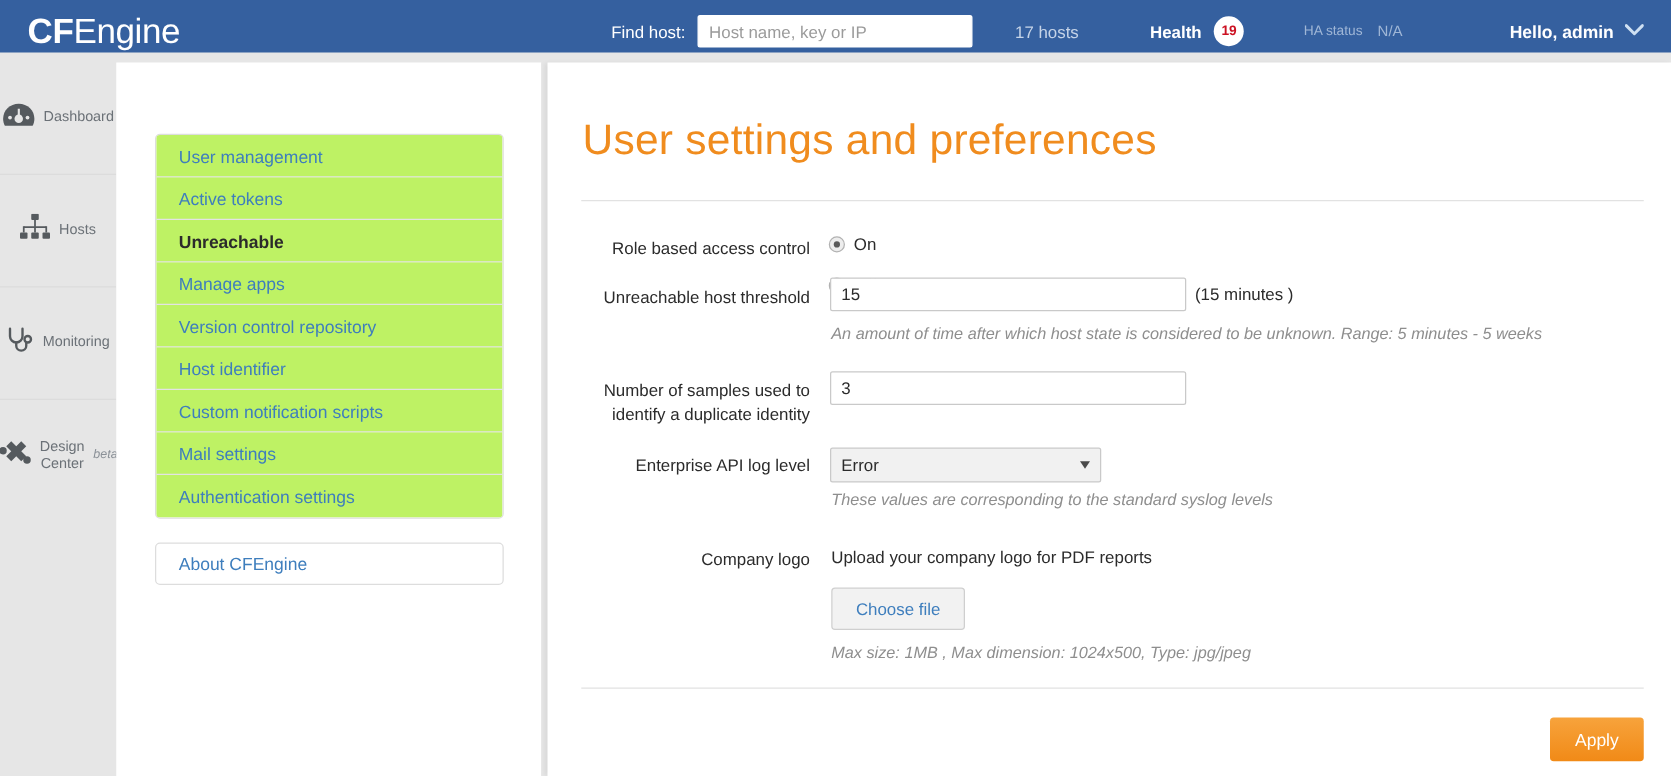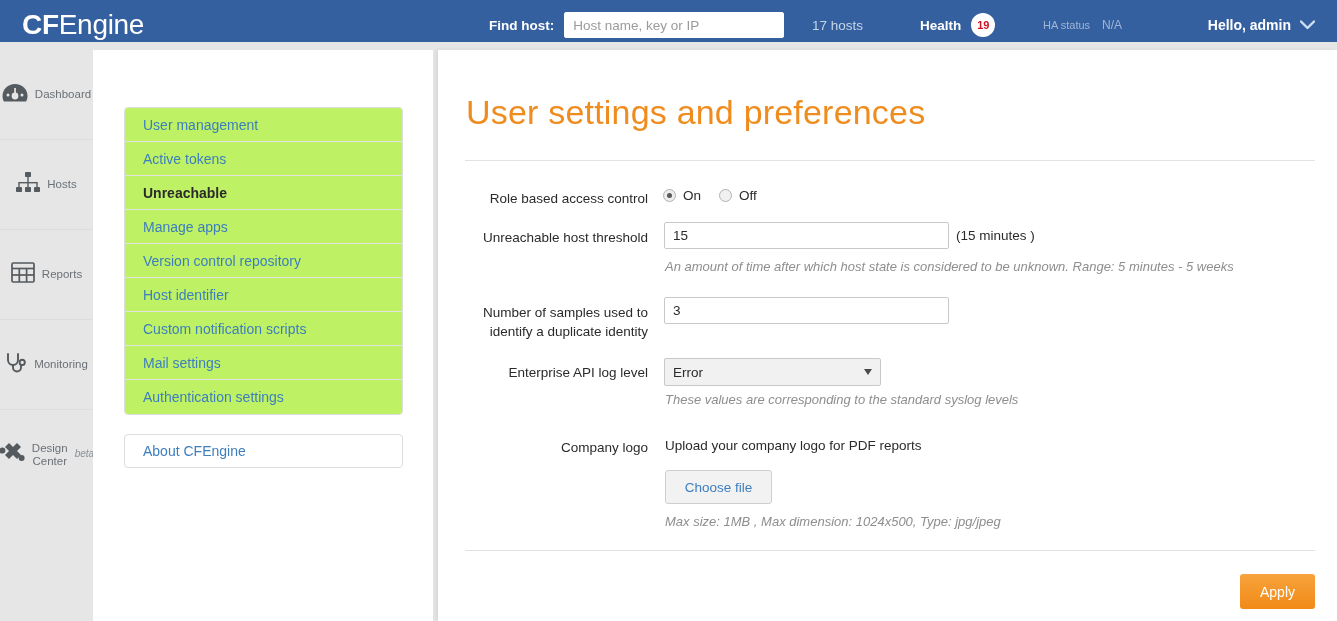--- a/index.html
+++ b/index.html
@@ -27,21 +27,21 @@
     color: #ffffff; line-height: 38px;
     white-space: nowrap;
   }
   .brand .cf { font-weight: bold; }
   .brand .engine { font-weight: normal; }
 
   .findhost-wrap {
     position: absolute; left: 489px; top: 0;
     height: 50px; display: flex; align-items: center; gap: 10px;
   }
-  .findhost-label { font-size: 13.5px; font-weight: bold; color: #ffffff; }
+  .findhost-label { font-size: 13.5px; font-weight: normal; color: #ffffff; }
   .findhost-input {
     width: 220px; height: 26px;
     border: 1px solid #ffffff; border-radius: 2px;
     background: #ffffff; padding: 0 8px;
     font-family: "Liberation Sans", sans-serif;
     font-size: 13.5px; color: #333;
     outline: none;
   }
   .findhost-input::placeholder { color: #9b9b9b; }
 
@@ -317,32 +317,20 @@
         <rect x="11.3" y="5" width="1.4" height="5"></rect>
         <rect x="3" y="10" width="18" height="1.4"></rect>
         <rect x="2.3" y="10" width="1.4" height="5"></rect>
         <rect x="11.3" y="10" width="1.4" height="5"></rect>
         <rect x="20.3" y="10" width="1.4" height="5"></rect>
       </svg>
     </span>
     <span class="side-label">Hosts</span>
   </div>
 
-  <div class="side-item">
-    <span class="side-icon">
-      <svg width="24" height="21" viewBox="0 0 24 21" fill="none" stroke="#555a5e" stroke-width="1.7">
-        <rect x="1" y="1" width="22" height="19" rx="1.2"></rect>
-        <line x1="1" y1="6.5" x2="23" y2="6.5"></line>
-        <line x1="1" y1="13" x2="23" y2="13"></line>
-        <line x1="8.3" y1="6.5" x2="8.3" y2="20"></line>
-        <line x1="15.6" y1="6.5" x2="15.6" y2="20"></line>
-      </svg>
-    </span>
-    <span class="side-label">Reports</span>
-  </div>
 
   <div class="side-item">
     <span class="side-icon">
       <svg width="22" height="22" viewBox="0 0 22 22" fill="none" stroke="#555a5e" stroke-width="1.9">
         <path d="M3 2v6a5 5 0 0 0 10 0V2" stroke-linecap="round"></path>
         <path d="M8 13v2.5a4 4 0 0 0 8 0v-2" stroke-linecap="round"></path>
         <circle cx="17.2" cy="10.4" r="2.6"></circle>
       </svg>
     </span>
     <span class="side-label">Monitoring</span>
@@ -401,21 +389,21 @@
 <div class="panel-gap"></div>
 
 <div class="content-panel">
 
   <div class="page-title">User settings and preferences</div>
   <div class="title-rule"></div>
 
   <div class="form-area">
 
     <div class="f-label" style="left:0; top:139px; width:210px;">Role based access control</div>
-    <div class="radio-row" style="left:225px; top:138px; gap:18px;">
+    <div class="radio-row" style="left:225px; top:138px; gap:18px;flex-direction:column;">
       <label class="radio-opt">
         <span class="radio-dot on"></span>
         <span class="radio-text">On</span>
       </label>
       <label class="radio-opt">
         <span class="radio-dot"></span>
         <span class="radio-text">Off</span>
       </label>
     </div>
 

